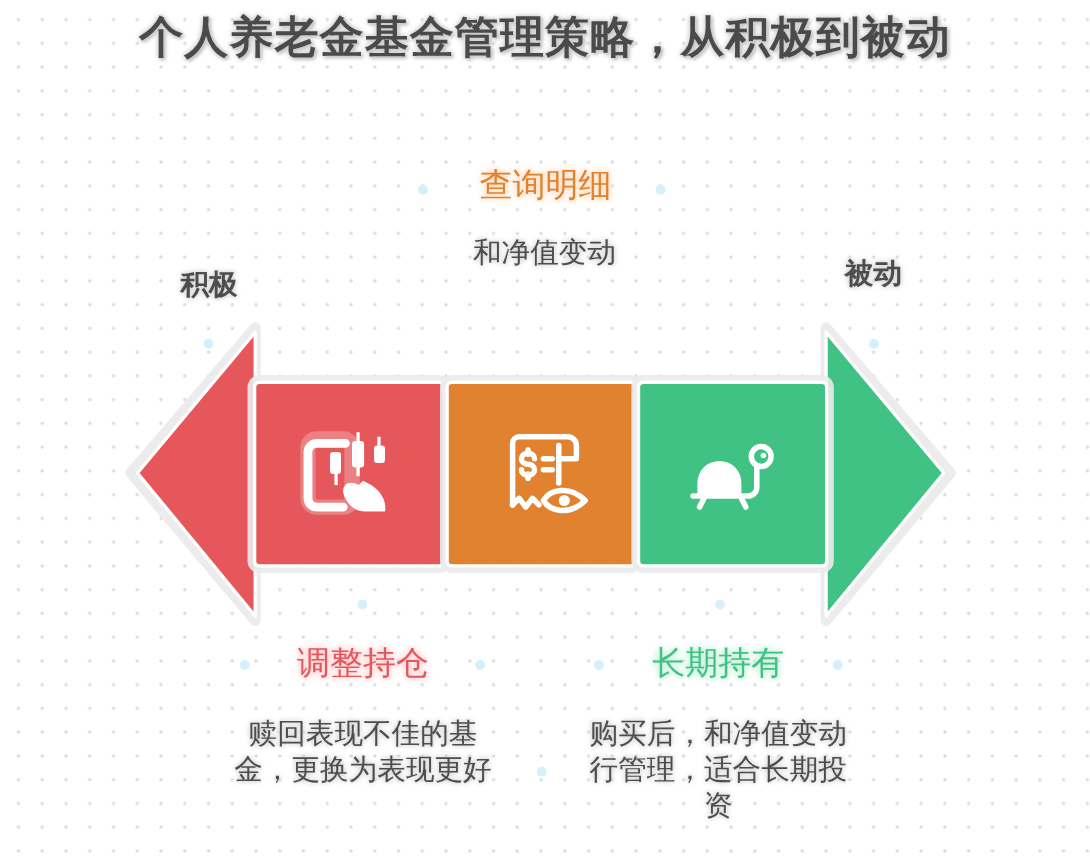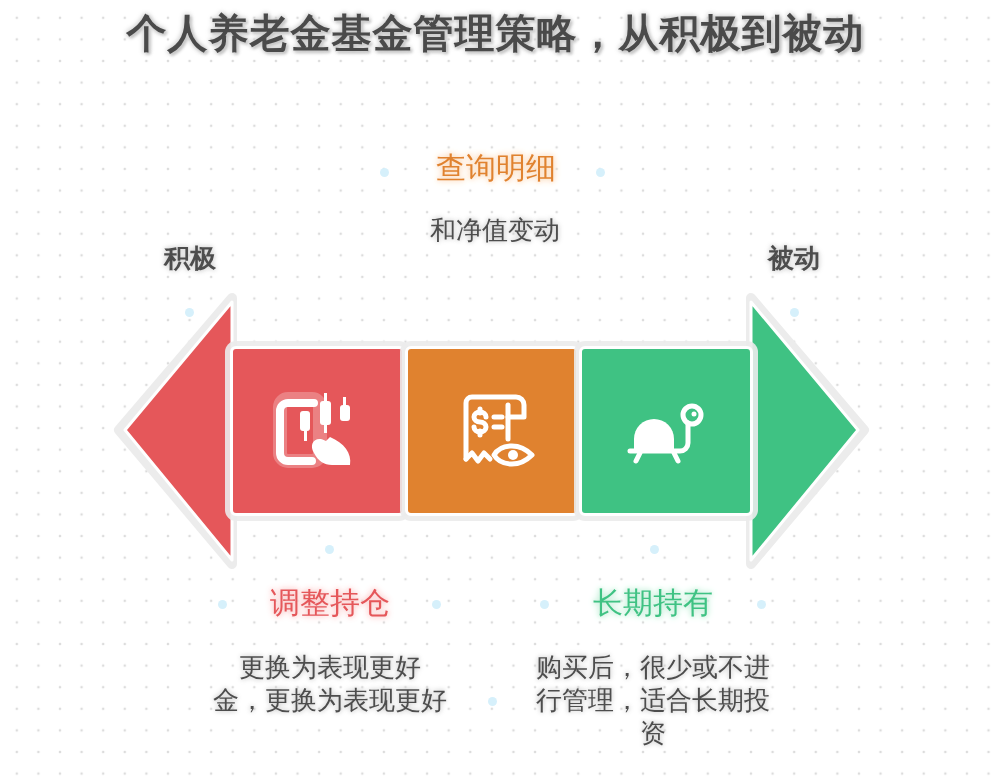--- a/index.html
+++ b/index.html
@@ -58,21 +58,21 @@
 <div class="glow-dot" style="left:488px;top:697px;"></div>
 
 <div class="abs title">个人养老金基金管理策略，从积极到被动</div>
 
 <div class="abs heading h-orange" style="left:391px;top:148px;width:210px;">查询明细</div>
 <div class="abs desc" style="left:340px;top:214px;width:310px;">
   <div>和净值变动</div>
 </div>
 
 <div class="abs label-side" style="left:140px;top:241px;width:100px;">积极</div>
-<div class="abs label-side" style="left:744px;top:241px;width:100px;">被动</div>
+<div class="abs label-side" style="left:744px;top:231px;width:100px;">被动</div>
 
 <svg class="arrows" width="991" height="781">
   <g>
     <polygon points="232,298 119,430 232,564" fill="#ececec" stroke="#ececec" stroke-width="10" stroke-linejoin="round"></polygon>
     <polygon points="232,302 125,430 232,560" fill="#e5575a" stroke="#ffffff" stroke-width="3" stroke-linejoin="round"></polygon>
   </g>
   <g>
     <polygon points="751,298 864,430 751,564" fill="#ececec" stroke="#ececec" stroke-width="10" stroke-linejoin="round"></polygon>
     <polygon points="751,302 858,430 751,560" fill="#3fc283" stroke="#ffffff" stroke-width="3" stroke-linejoin="round"></polygon>
   </g>
@@ -116,22 +116,22 @@
       <path d="M14 70 H64 a8 8 0 0 0 8 -8 V42"></path>
       <circle cx="76" cy="34" r="9"></circle>
       <path d="M24 72 L20 80 M58 72 L62 80"></path>
     </g>
     <circle cx="78" cy="33" r="2.5" fill="#fff"></circle>
   </svg>
 </div>
 
 <div class="abs heading h-red" style="left:225px;top:583px;width:210px;">调整持仓</div>
 <div class="abs desc" style="left:180px;top:651px;width:300px;">
-  <div>更换为表现更好</div>
+  <div>赎回表现不佳的基</div>
   <div>金，更换为表现更好</div>
 </div>
 
 <div class="abs heading h-green" style="left:548px;top:583px;width:210px;">长期持有</div>
 <div class="abs desc" style="left:503px;top:651px;width:300px;">
-  <div>购买后，很少或不进</div>
+  <div>购买后，和净值变动</div>
   <div>行管理，适合长期投</div>
   <div>资</div>
 </div>
 
 </body></html>

